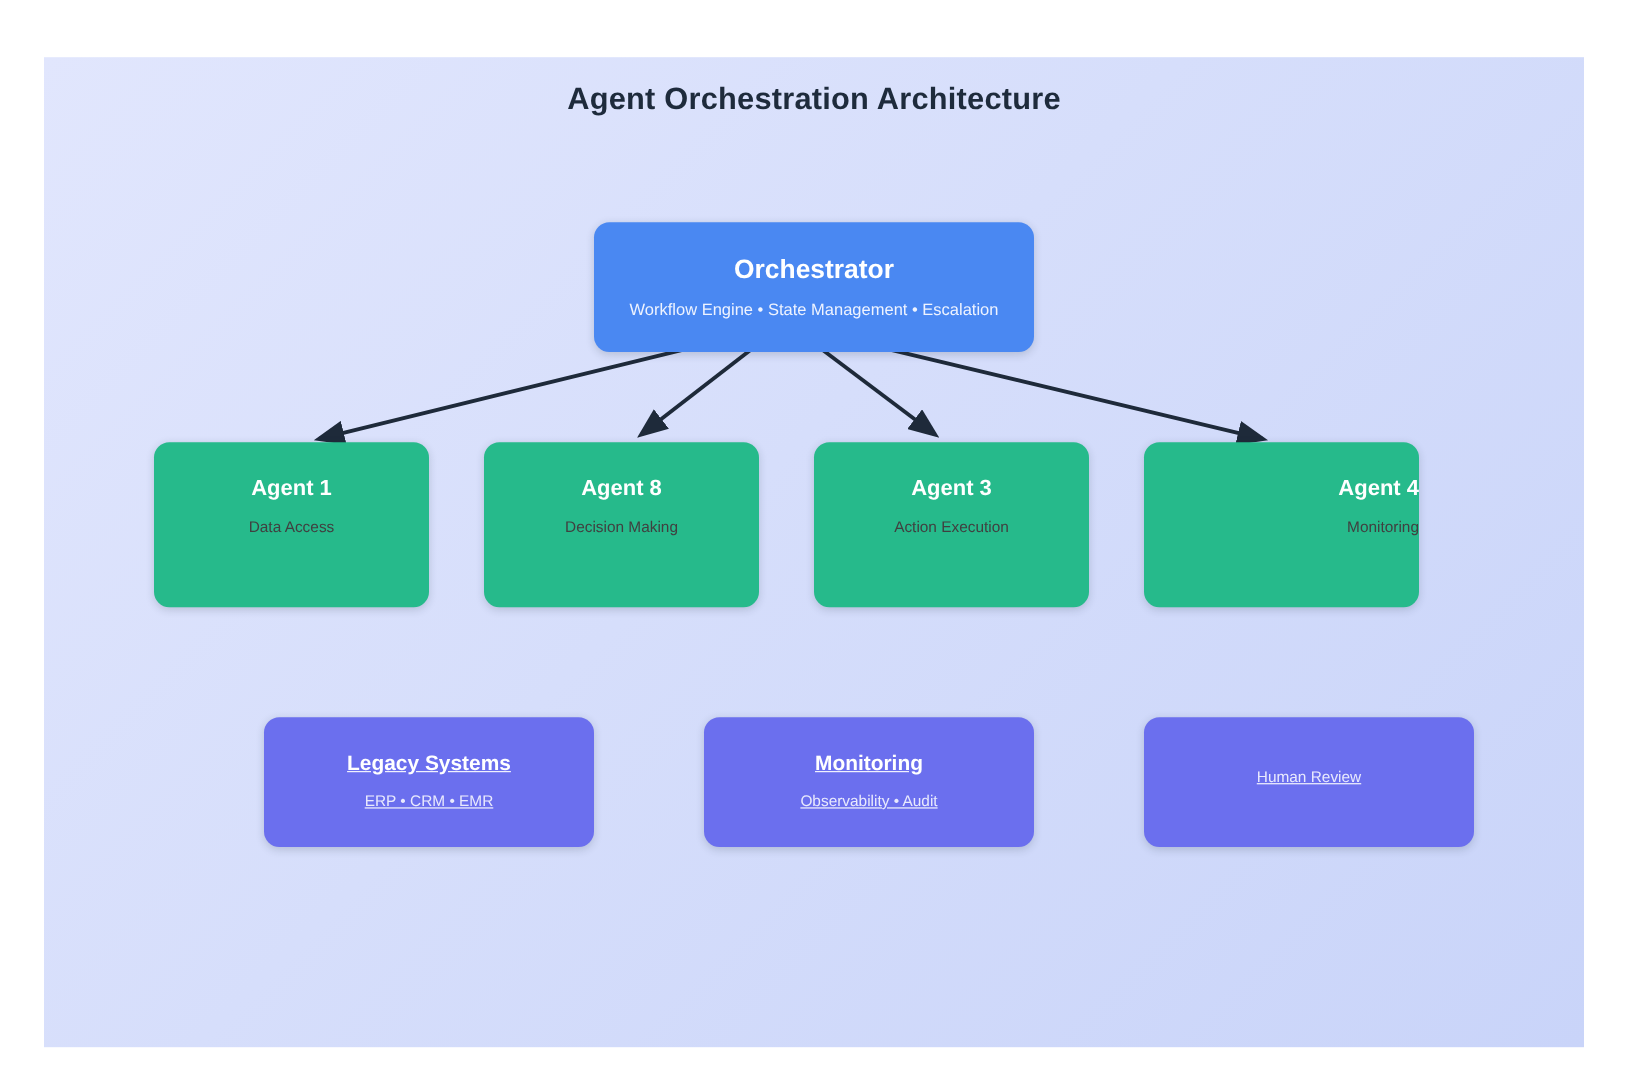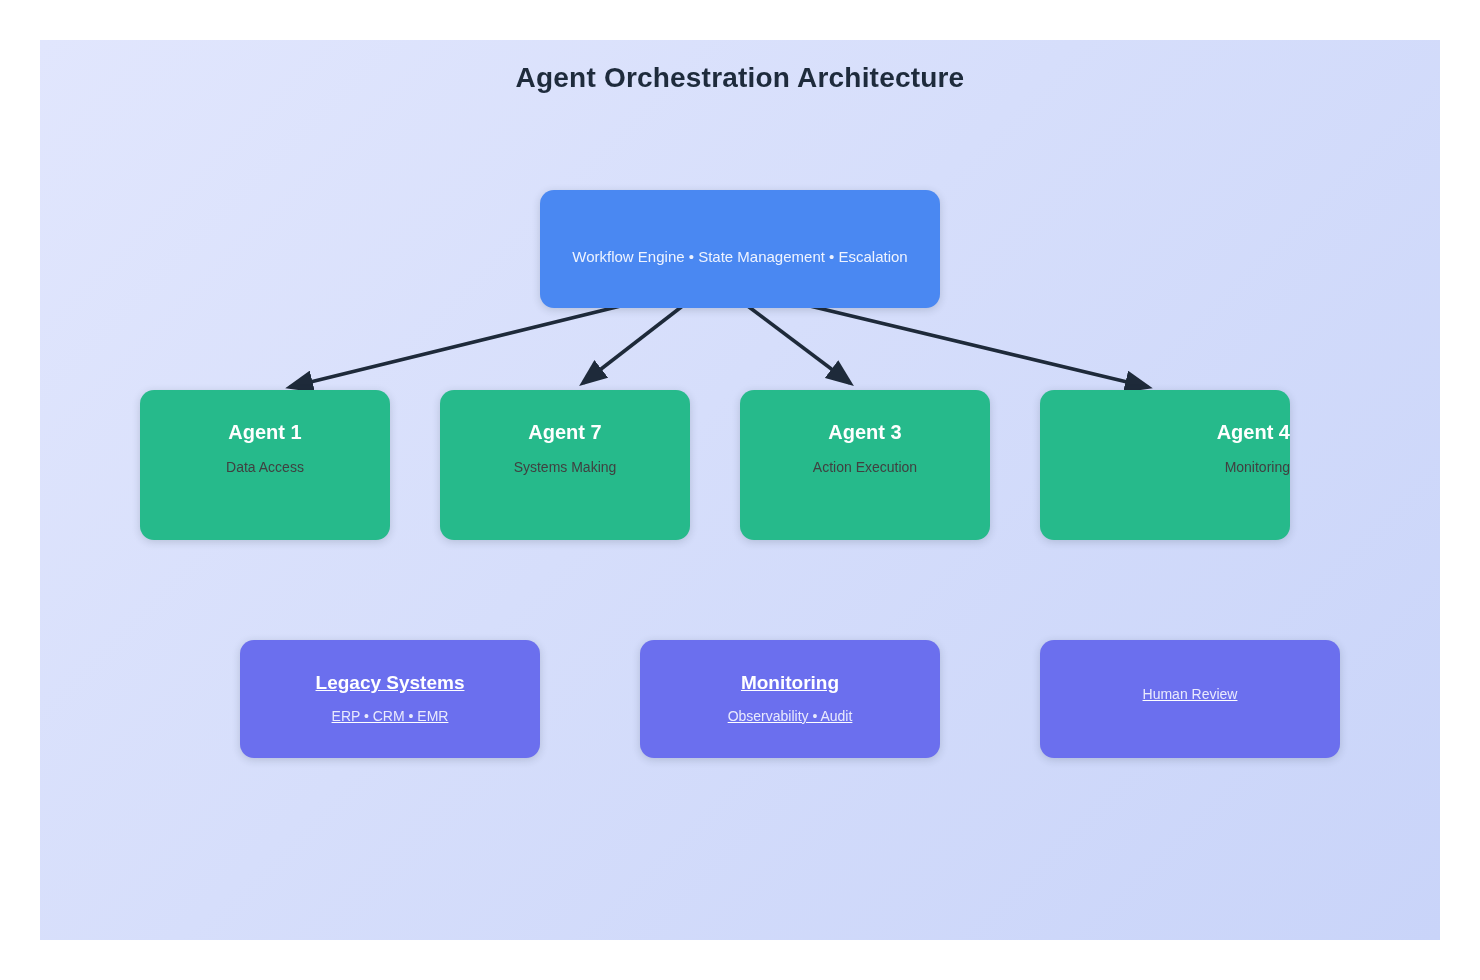--- a/index.html
+++ b/index.html
@@ -6,21 +6,21 @@
   html, body {
     width: 1480px;
     height: 980px;
     background: #ffffff;
     font-family: "Liberation Sans", sans-serif;
     overflow: hidden;
   }
   .canvas {
     position: absolute;
     left: 40px;
-    top: 40px;
+    top: 52px;
     width: 1400px;
     height: 900px;
     background: linear-gradient(135deg, #e1e6fd 0%, #d6defb 45%, #c9d4f9 100%);
   }
   .diagram-title {
     position: absolute;
     top: 22px;
     left: 0;
     width: 100%;
     text-align: center;
@@ -45,21 +45,21 @@
   .orchestrator {
     left: 500px;
     top: 150px;
     width: 400px;
     height: 118px;
     background: #4a88f2;
     padding-top: 30px;
   }
   .orchestrator .node-title { font-size: 24px; }
   .orchestrator .node-subtitle {
-    margin-top: 28px;
+    margin-top: 13px;
     font-size: 15px;
     color: #eef3ff;
   }
   .agent {
     top: 350px;
     width: 250px;
     height: 150px;
     background: #26ba8b;
     padding-top: 31px;
   }
@@ -112,31 +112,32 @@
         <path d="M0,0 L8,3.2 L0,6.4 Z" fill="#1e2a3a"></path>
       </marker>
     </defs>
     <line x1="601" y1="261" x2="250" y2="347" stroke="#1e2a3a" stroke-width="3.5" marker-end="url(#arrowhead)"></line>
     <line x1="649" y1="261" x2="543" y2="343" stroke="#1e2a3a" stroke-width="3.5" marker-end="url(#arrowhead)"></line>
     <line x1="701" y1="261" x2="810" y2="343" stroke="#1e2a3a" stroke-width="3.5" marker-end="url(#arrowhead)"></line>
     <line x1="749" y1="261" x2="1108" y2="347" stroke="#1e2a3a" stroke-width="3.5" marker-end="url(#arrowhead)"></line>
   </svg>
 
   <div class="node orchestrator">
+    <div class="node-title">Orchestrator</div>
     <div class="node-subtitle">Workflow Engine • State Management • Escalation</div>
   </div>
 
   <div class="node agent agent-1">
     <div class="node-title">Agent 1</div>
     <div class="node-subtitle">Data Access</div>
   </div>
 
   <div class="node agent agent-2">
-    <div class="node-title">Agent 7</div>
-    <div class="node-subtitle">Systems Making</div>
+    <div class="node-title">Agent 8</div>
+    <div class="node-subtitle">Decision Making</div>
   </div>
 
   <div class="node agent agent-3">
     <div class="node-title">Agent 3</div>
     <div class="node-subtitle">Action Execution</div>
   </div>
 
   <div class="node agent agent-4">
     <div class="node-title">Agent 4</div>
     <div class="node-subtitle">Monitoring</div>

